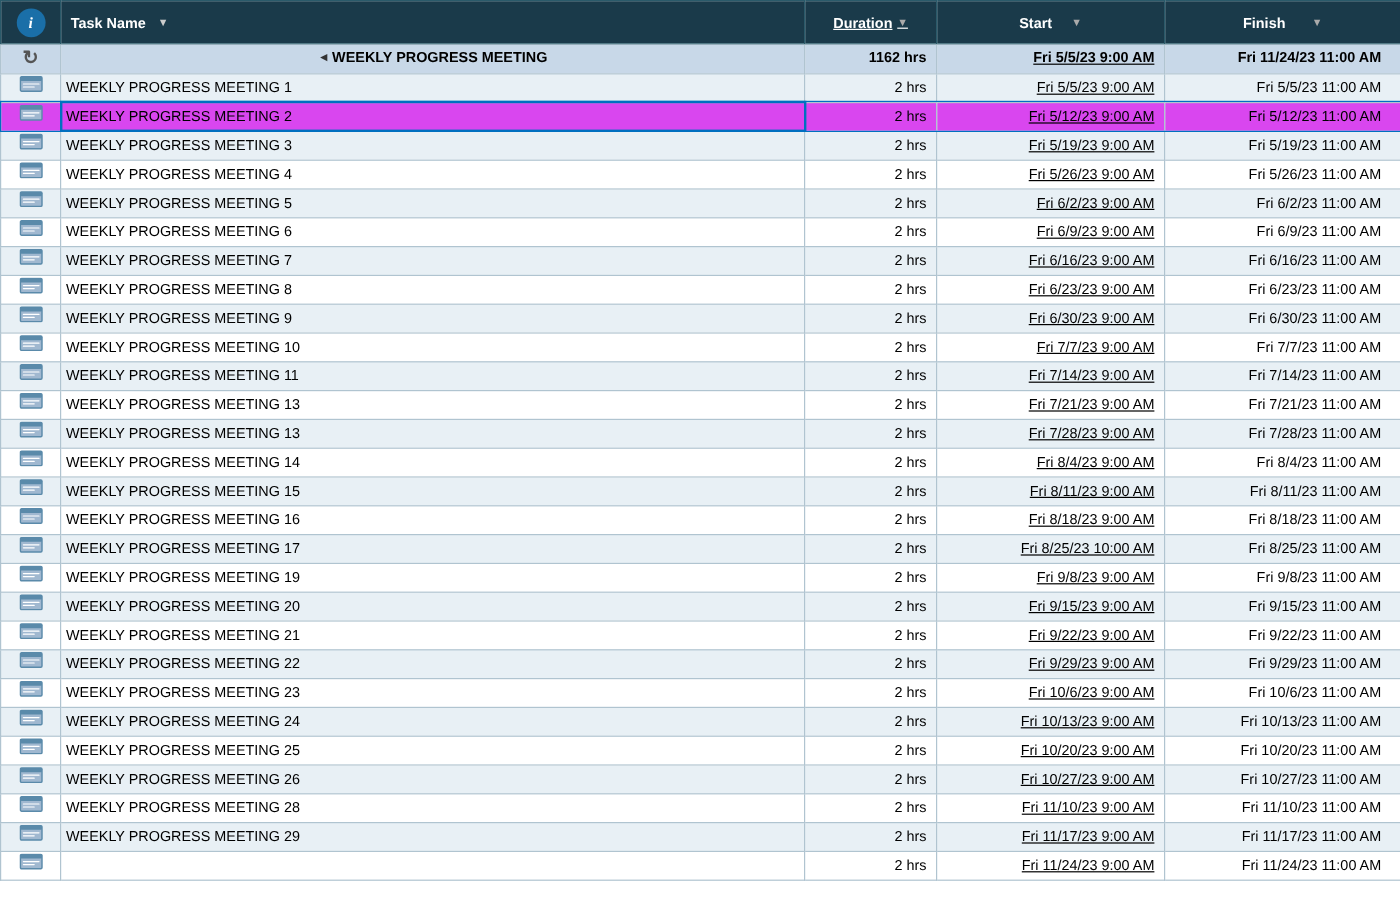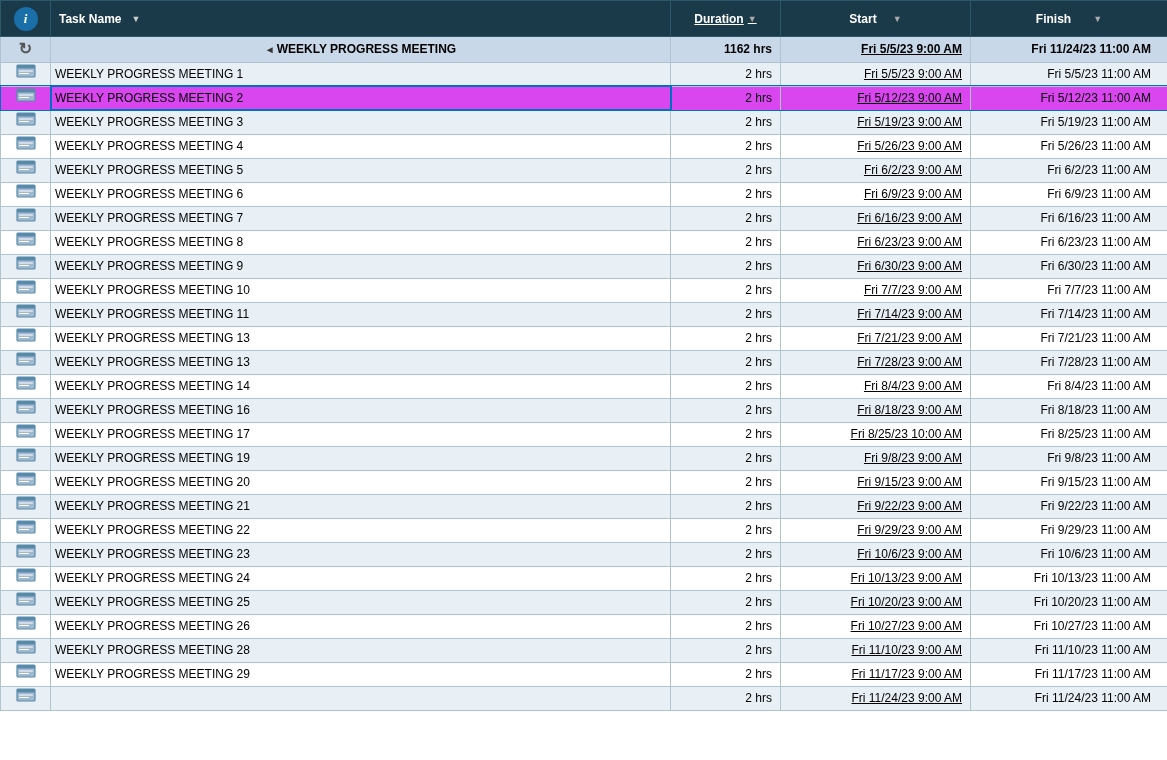--- a/index.html
+++ b/index.html
@@ -426,20 +426,34 @@
         </tr>
         <tr>
           <td class="icon-cell"><span class="task-icon">
     <svg viewBox="0 0 20 14" fill="none" xmlns="http://www.w3.org/2000/svg">
       <rect x="1" y="1" width="18" height="12" rx="1" fill="#a0b8d0" stroke="#5a8aaa" stroke-width="1.2"></rect>
       <rect x="1" y="1" width="18" height="3.5" rx="1" fill="#5a8aaa"></rect>
       <rect x="3" y="6.5" width="14" height="1" fill="#fff" rx="0.5"></rect>
       <rect x="3" y="9" width="10" height="1" fill="#fff" rx="0.5"></rect>
     </svg>
   </span></td>
+          <td class="task-cell"><span>WEEKLY PROGRESS MEETING 15</span></td>
+          <td class="duration-cell">2 hrs</td>
+          <td class="start-cell">Fri 8/11/23 9:00 AM</td>
+          <td class="finish-cell">Fri 8/11/23 11:00 AM</td>
+        </tr>
+        <tr>
+          <td class="icon-cell"><span class="task-icon">
+    <svg viewBox="0 0 20 14" fill="none" xmlns="http://www.w3.org/2000/svg">
+      <rect x="1" y="1" width="18" height="12" rx="1" fill="#a0b8d0" stroke="#5a8aaa" stroke-width="1.2"></rect>
+      <rect x="1" y="1" width="18" height="3.5" rx="1" fill="#5a8aaa"></rect>
+      <rect x="3" y="6.5" width="14" height="1" fill="#fff" rx="0.5"></rect>
+      <rect x="3" y="9" width="10" height="1" fill="#fff" rx="0.5"></rect>
+    </svg>
+  </span></td>
           <td class="task-cell"><span>WEEKLY PROGRESS MEETING 16</span></td>
           <td class="duration-cell">2 hrs</td>
           <td class="start-cell">Fri 8/18/23 9:00 AM</td>
           <td class="finish-cell">Fri 8/18/23 11:00 AM</td>
         </tr>
         <tr>
           <td class="icon-cell"><span class="task-icon">
     <svg viewBox="0 0 20 14" fill="none" xmlns="http://www.w3.org/2000/svg">
       <rect x="1" y="1" width="18" height="12" rx="1" fill="#a0b8d0" stroke="#5a8aaa" stroke-width="1.2"></rect>
       <rect x="1" y="1" width="18" height="3.5" rx="1" fill="#5a8aaa"></rect>

